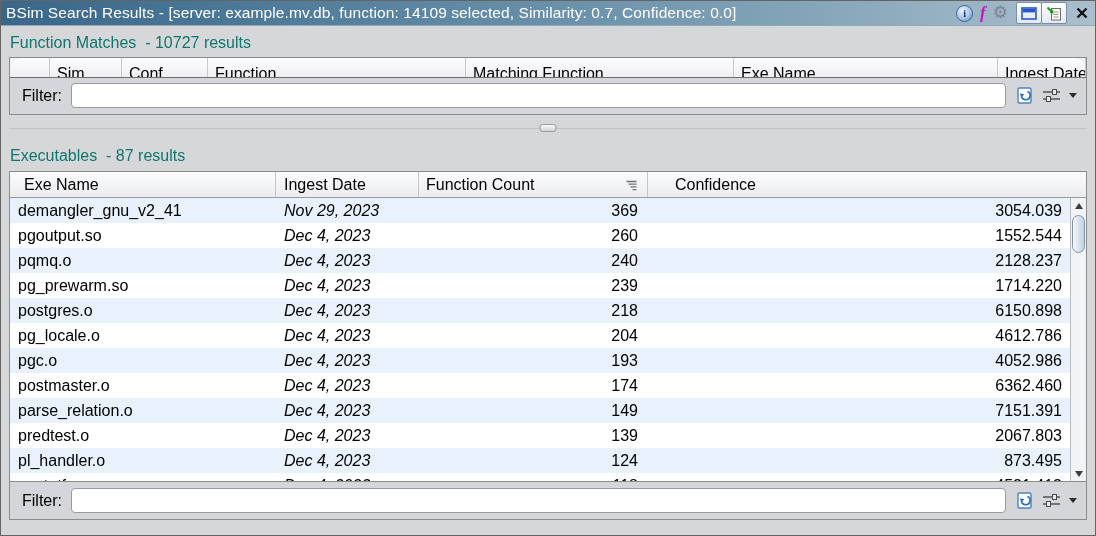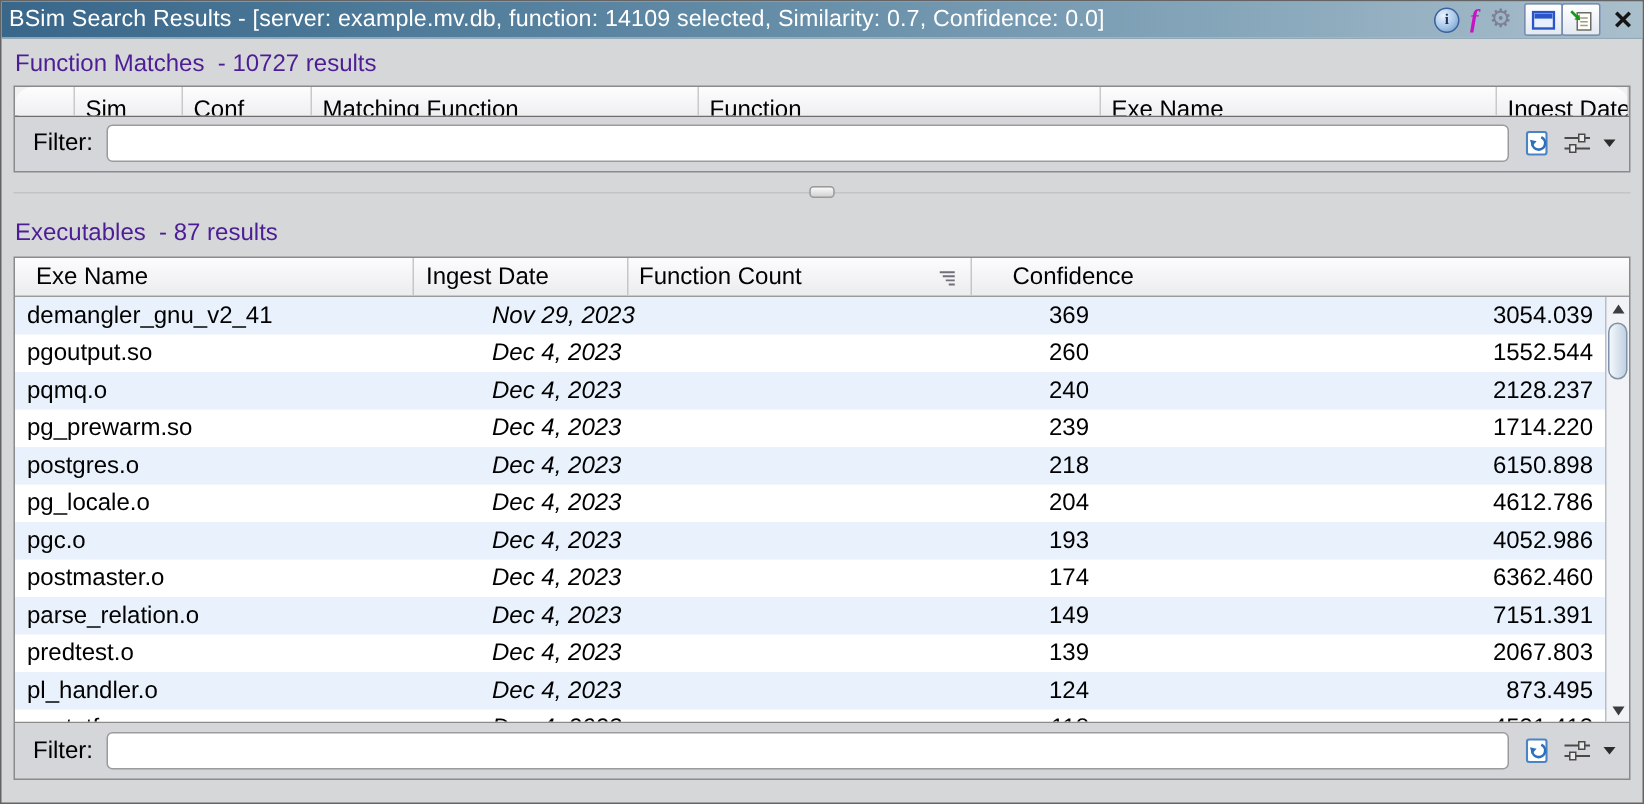--- a/index.html
+++ b/index.html
@@ -22,21 +22,21 @@
     border:1px solid #3a639b;display:grid;place-items:center;
     font:bold 10px "Liberation Serif",serif;color:#18375f;}
   .f-glyph{font:italic bold 17px "Liberation Serif",serif;color:#c513c5;line-height:14px;}
   .gear-glyph{font-size:17px;color:#7e7e95;line-height:16px;}
   .tb-btn{width:24px;height:20px;margin-left:0;border:1px solid #7a8db0;border-radius:2px;
     background:linear-gradient(#ffffff,#e3e9f2);display:grid;place-items:center;}
   .tb-btn + .tb-btn{margin-left:-1px;}
   .tb-btn-group{display:flex;margin-left:8px;}
   .close-x{margin-left:9px;margin-right:2px;}
   
-  .heading{position:absolute;left:9px;white-space:pre;font-size:16px;color:#4c1d95;}
+  .heading{position:absolute;left:9px;white-space:pre;font-size:16px;color:#0f766e;}
   .h-fm{top:33px;}
   .h-exe{top:146px;}
   
   .panel{position:absolute;left:8px;right:8px;border:1px solid #8b8b8b;background:#d4d6d9;box-sizing:border-box;}
   .panel-top{top:56px;height:58px;}
   .panel-bottom{top:170px;height:349px;}
   
   .fm-clip{height:19px;overflow:hidden;border-bottom:1px solid #6e6e6e;background:#f1f1f2;}
   .fm-header{display:grid;grid-template-columns:40px 72px 86px 258px 268px 264px auto;height:24px;
     background:linear-gradient(#fdfdfe,#ececee);border-radius:12px;}
@@ -57,21 +57,21 @@
   .exe-table{position:absolute;top:0;left:0;right:0;height:310px;background:#fff;border-bottom:1px solid #8b8b8b;box-sizing:border-box;}
   .exe-header{height:26px;display:grid;grid-template-columns:266px 143px 229px auto;
     background:linear-gradient(#fcfcfd,#ebecee);border-bottom:1px solid #9b9b9b;box-sizing:border-box;}
   .exe-hcell{padding-top:4px;white-space:nowrap;overflow:hidden;box-sizing:border-box;position:relative;}
   .exe-hcell.c1{padding-left:14px;border-right:1px solid #c6c6c9;}
   .exe-hcell.c2{padding-left:8px;border-right:1px solid #c6c6c9;}
   .exe-hcell.c3{padding-left:7px;border-right:1px solid #c6c6c9;}
   .exe-hcell.c4{padding-left:6px;margin-left:21px;}
   .sort-icon{position:absolute;right:9px;top:8px;}
   .exe-body{position:absolute;top:26px;left:0;right:16px;bottom:0;overflow:hidden;background:#fff;}
-  .row{display:grid;grid-template-columns:266px 143px 229px auto;height:25px;align-items:center;gap:44px;}
+  .row{display:grid;grid-template-columns:266px 143px 229px auto;height:25px;align-items:center;}
   .row.alt{background:#e9f2fc;}
   .cell{white-space:nowrap;overflow:hidden;}
   .cell.c1{padding-left:8px;}
   .cell.c2{padding-left:8px;font-style:italic;}
   .cell.c3{text-align:right;padding-right:10px;}
   .cell.c4{text-align:right;padding-right:8px;}
   
   .vscroll{position:absolute;top:26px;bottom:0;right:0;width:16px;background:#f1f3f6;
     border-left:1px solid #babdc1;box-sizing:border-box;display:flex;flex-direction:column;align-items:center;}
   .sb-btn{width:100%;height:15px;display:grid;place-items:center;}
@@ -122,22 +122,22 @@
   </div>
 
   <div class="heading h-fm">Function Matches  - 10727 results</div>
 
   <div class="panel panel-top">
     <div class="fm-clip">
       <div class="fm-header">
         <div class="fm-cell"></div>
         <div class="fm-cell">Sim</div>
         <div class="fm-cell">Conf</div>
+        <div class="fm-cell">Function</div>
         <div class="fm-cell">Matching Function</div>
-        <div class="fm-cell">Function</div>
         <div class="fm-cell">Exe Name</div>
         <div class="fm-cell">Ingest Date</div>
       </div>
     </div>
     <div class="toolbar">
       <span class="filter-label">Filter:</span>
       <input class="filter-input" type="text" value="" style="">
       <span class="tbr-icons">
         <svg width="19" height="19" viewBox="0 0 19 19">
           <rect x="3" y="2" width="13" height="15" rx="1.5" fill="#fff" stroke="#4a84c4" stroke-width="1.4"></rect>

